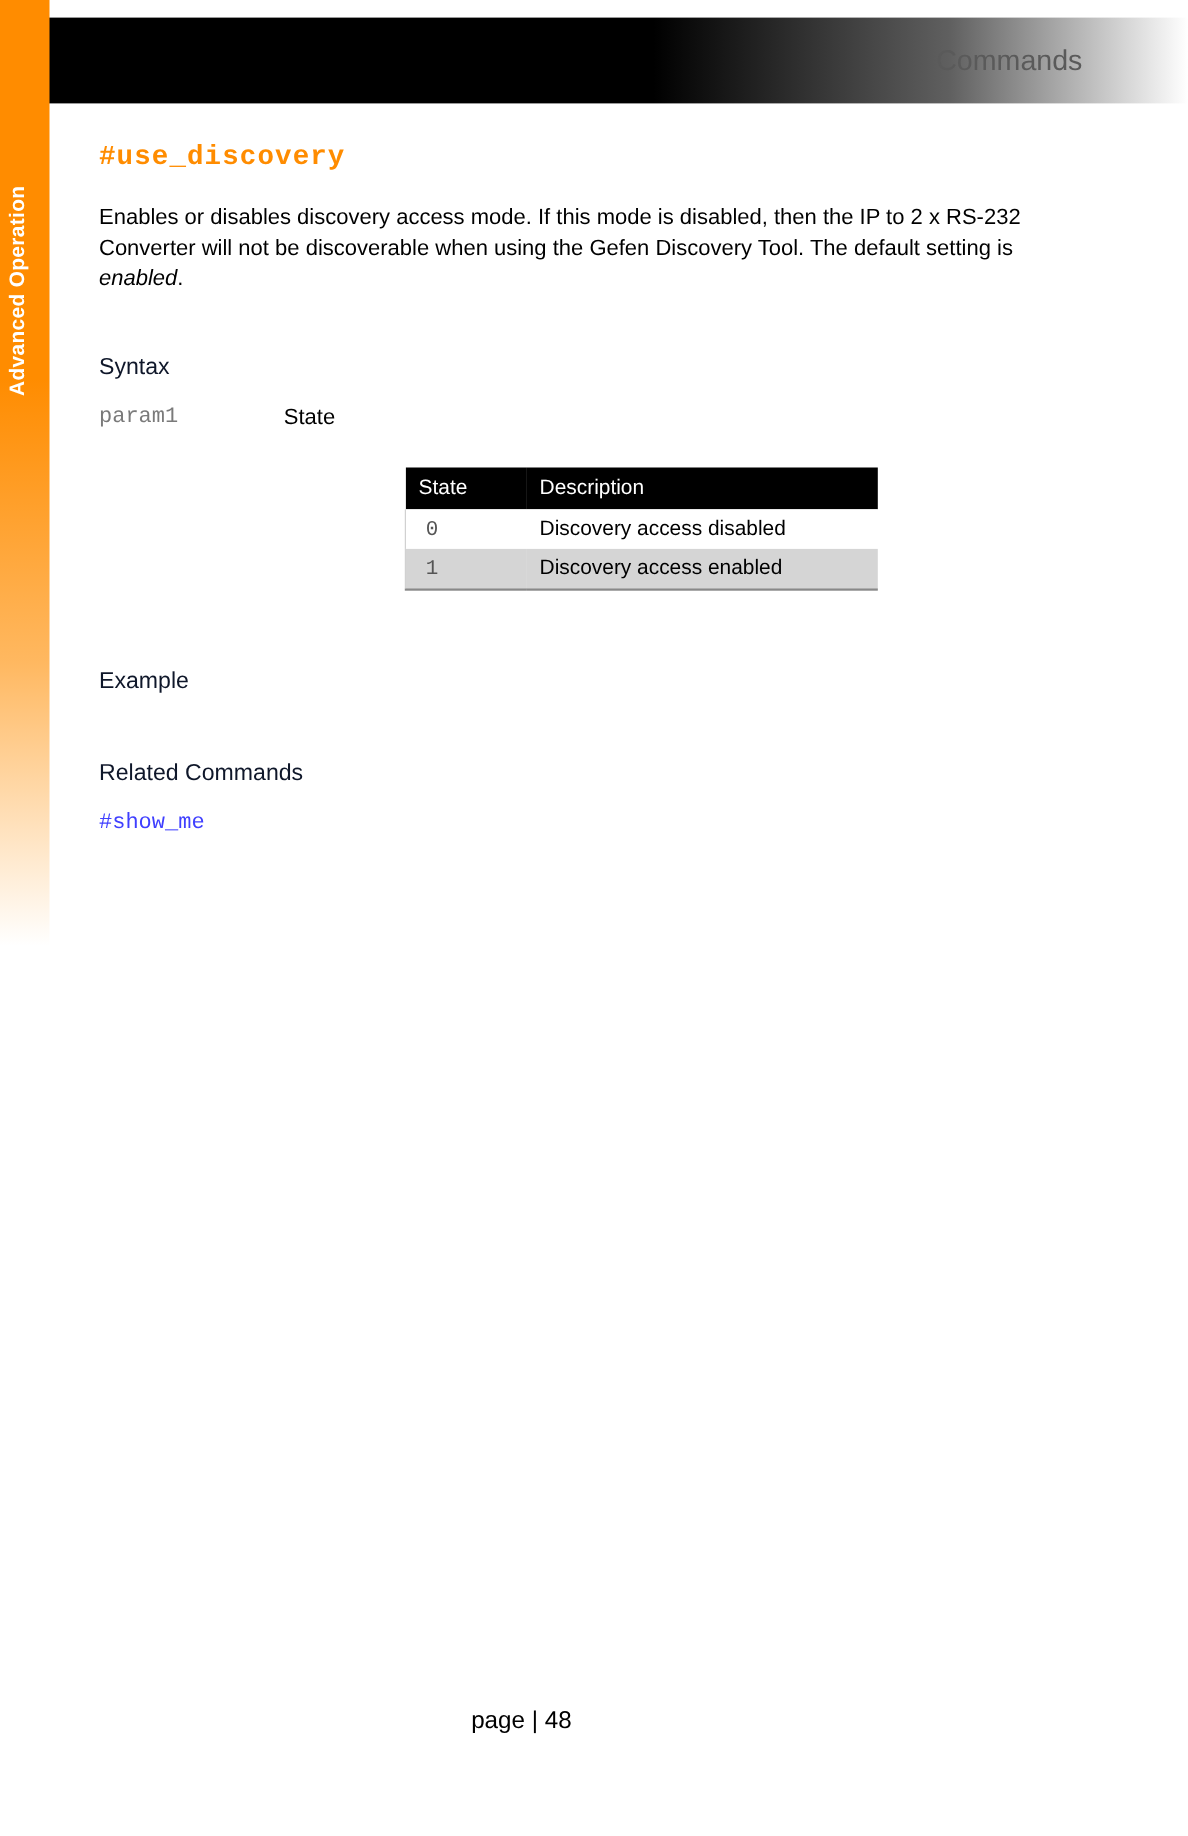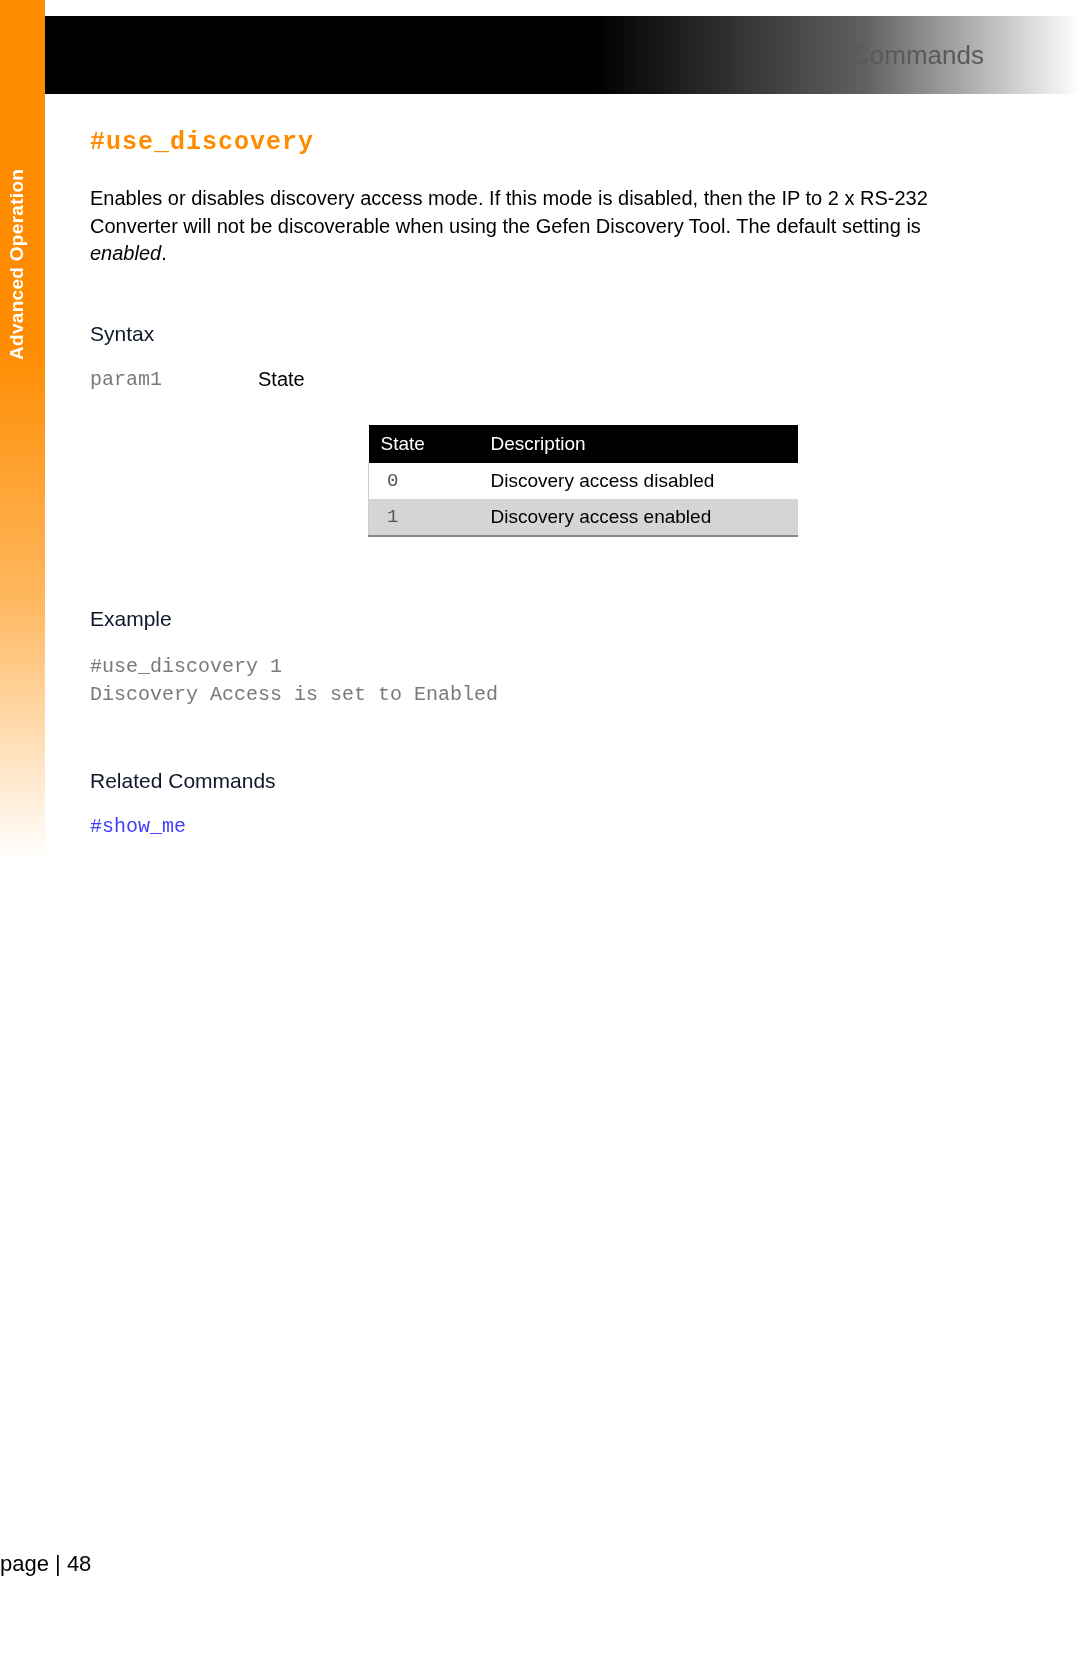--- a/index.html
+++ b/index.html
@@ -130,21 +130,21 @@
   .related-link {
     font-family: "Courier New", monospace;
     font-size: 20px;
     color: #3f3fff;
   }
   .footer {
     position: absolute;
     left: 0;
     bottom: 92px;
     width: 948px;
-    text-align: left;
+    text-align: center;
     font-size: 22px;
     color: #000;
     margin-top: 20px;
   }
 </style>
 </head>
 <body>
 
 <div class="sidebar">
   <div class="sidebar-text">Advanced Operation</div>
@@ -182,21 +182,19 @@
         <td>Discovery access disabled</td>
       </tr>
       <tr class="row-1">
         <td>1</td>
         <td>Discovery access enabled</td>
       </tr>
     </tbody>
   </table>
 
   <h2 class="section" style="margin-top:70px">Example</h2>
-  <div class="code">#use_discovery 1
-Discovery Access is set to Enabled</div>
 
   <h2 class="section" style="margin-top:60px">Related Commands</h2>
   <div class="related-link">#show_me</div>
 
 </div>
 
 <div class="footer">page | 48</div>
 
 </body></html>

